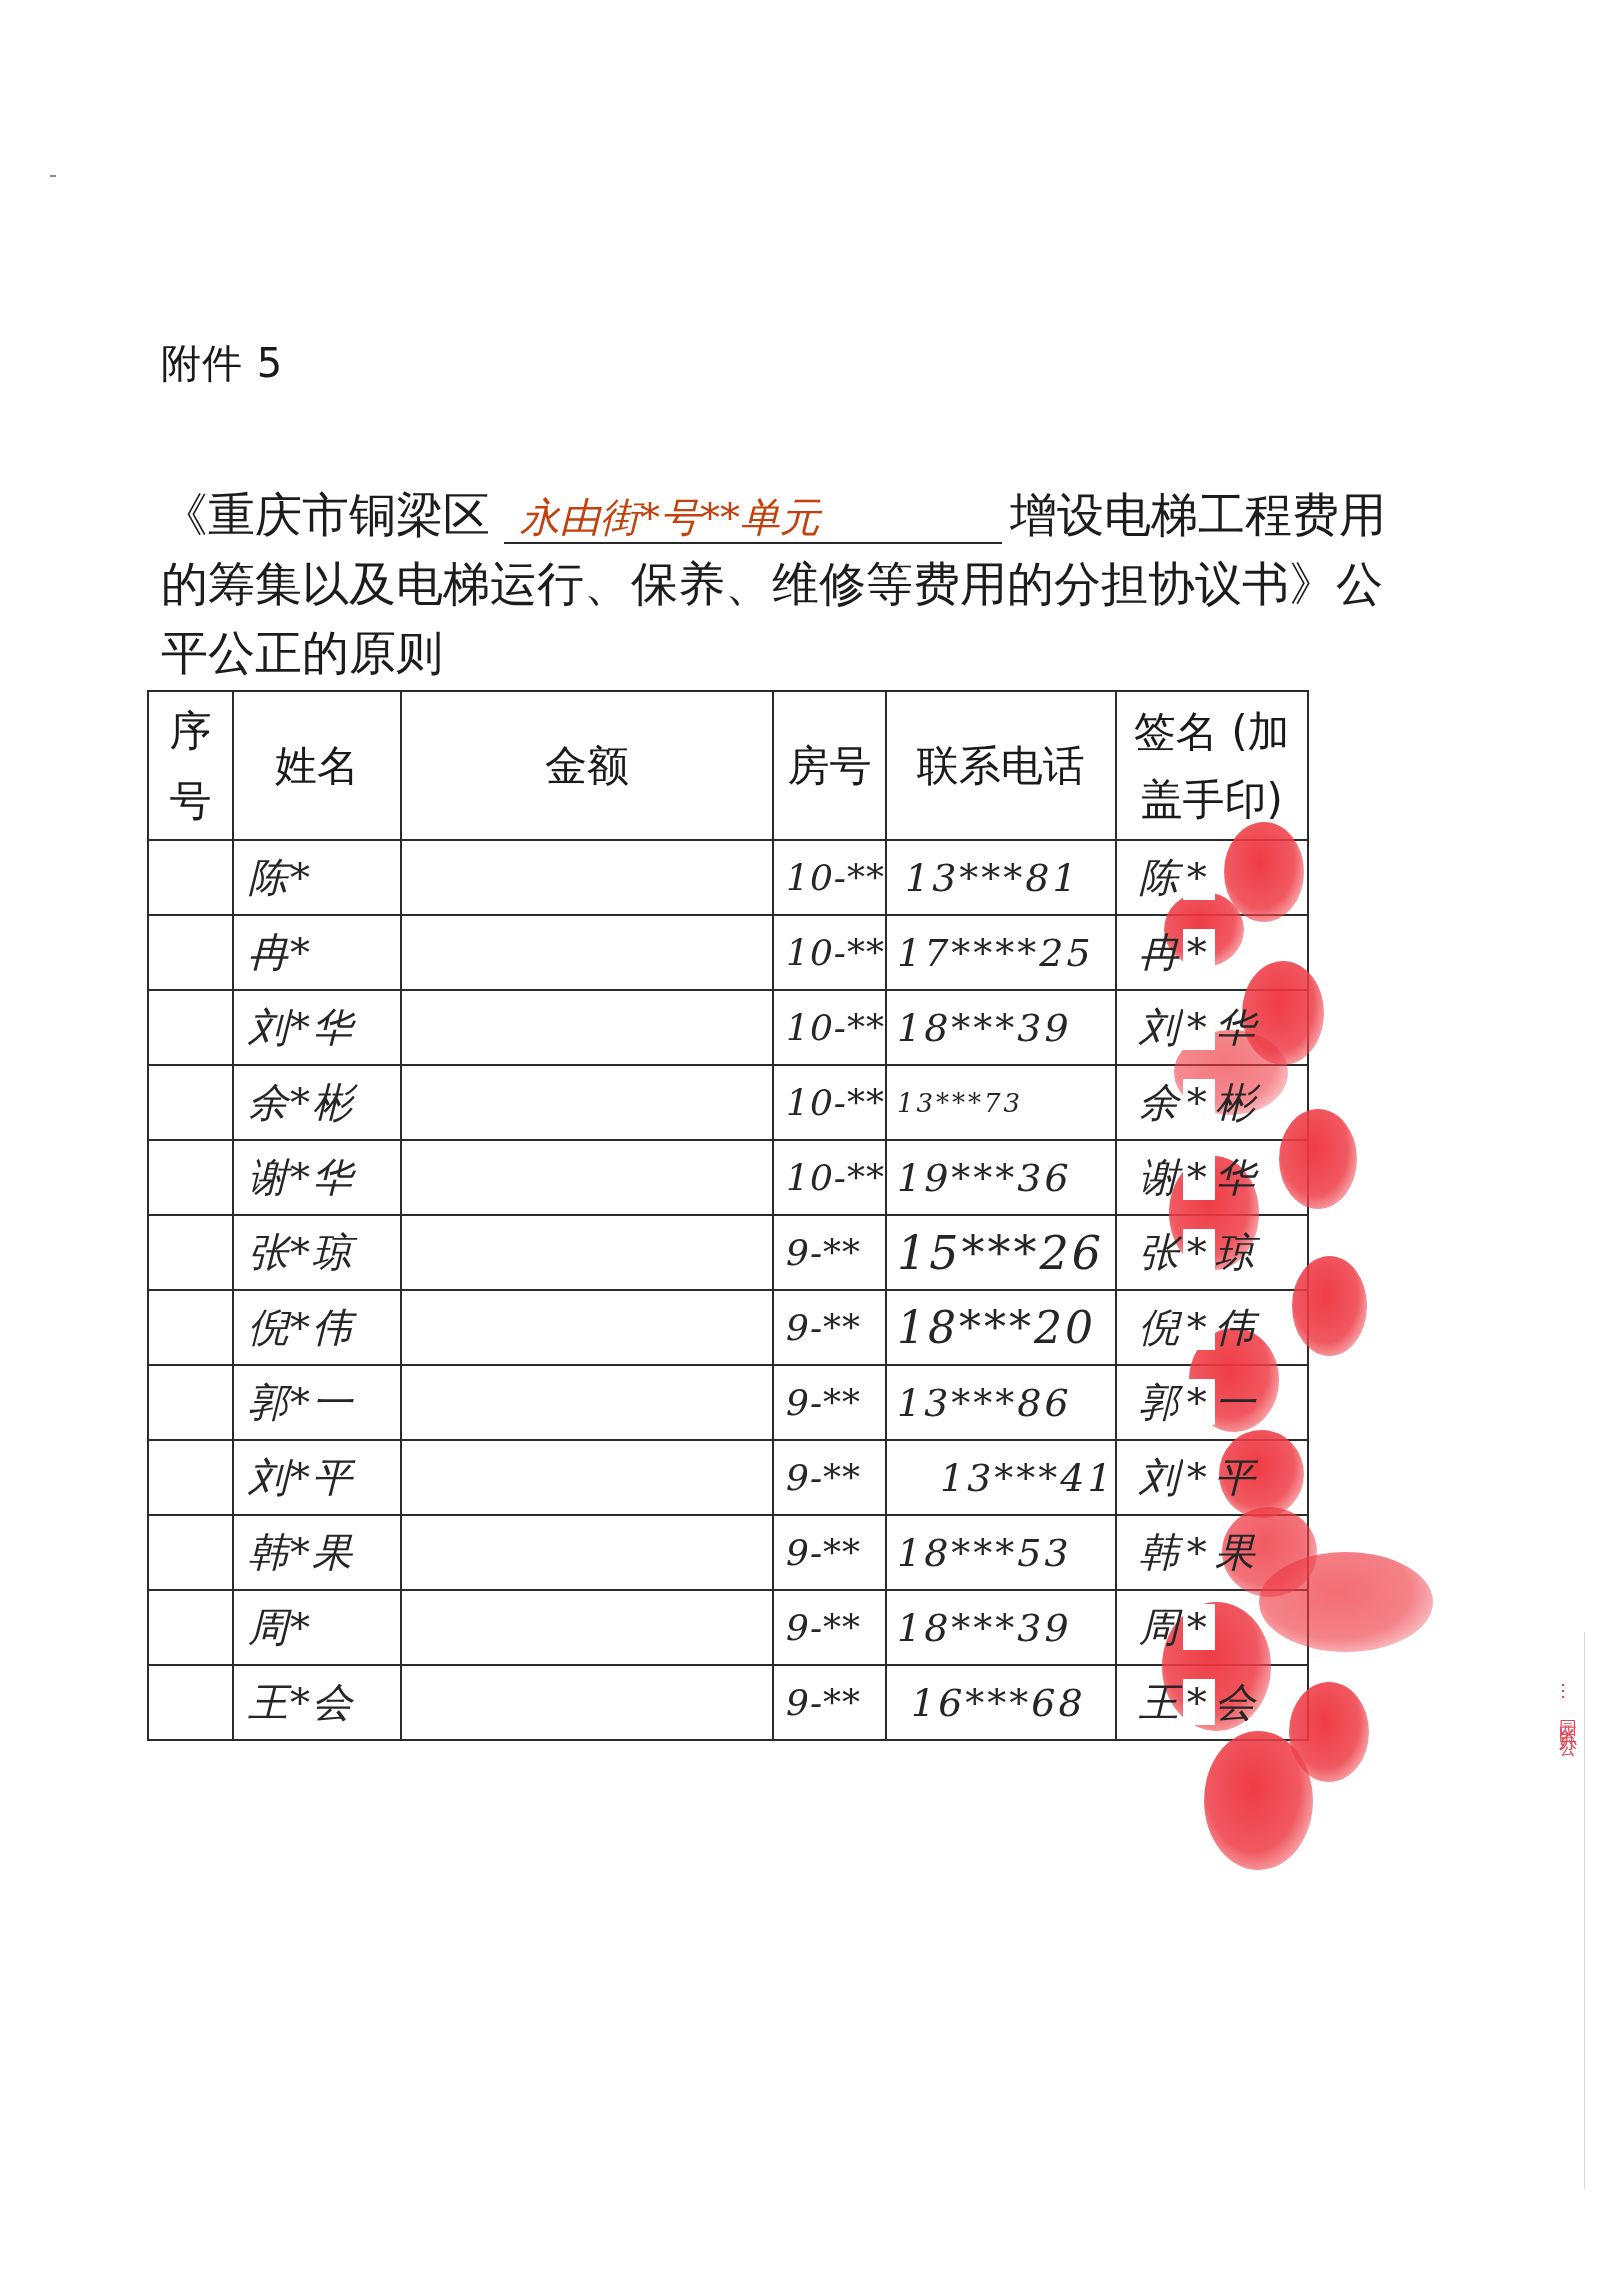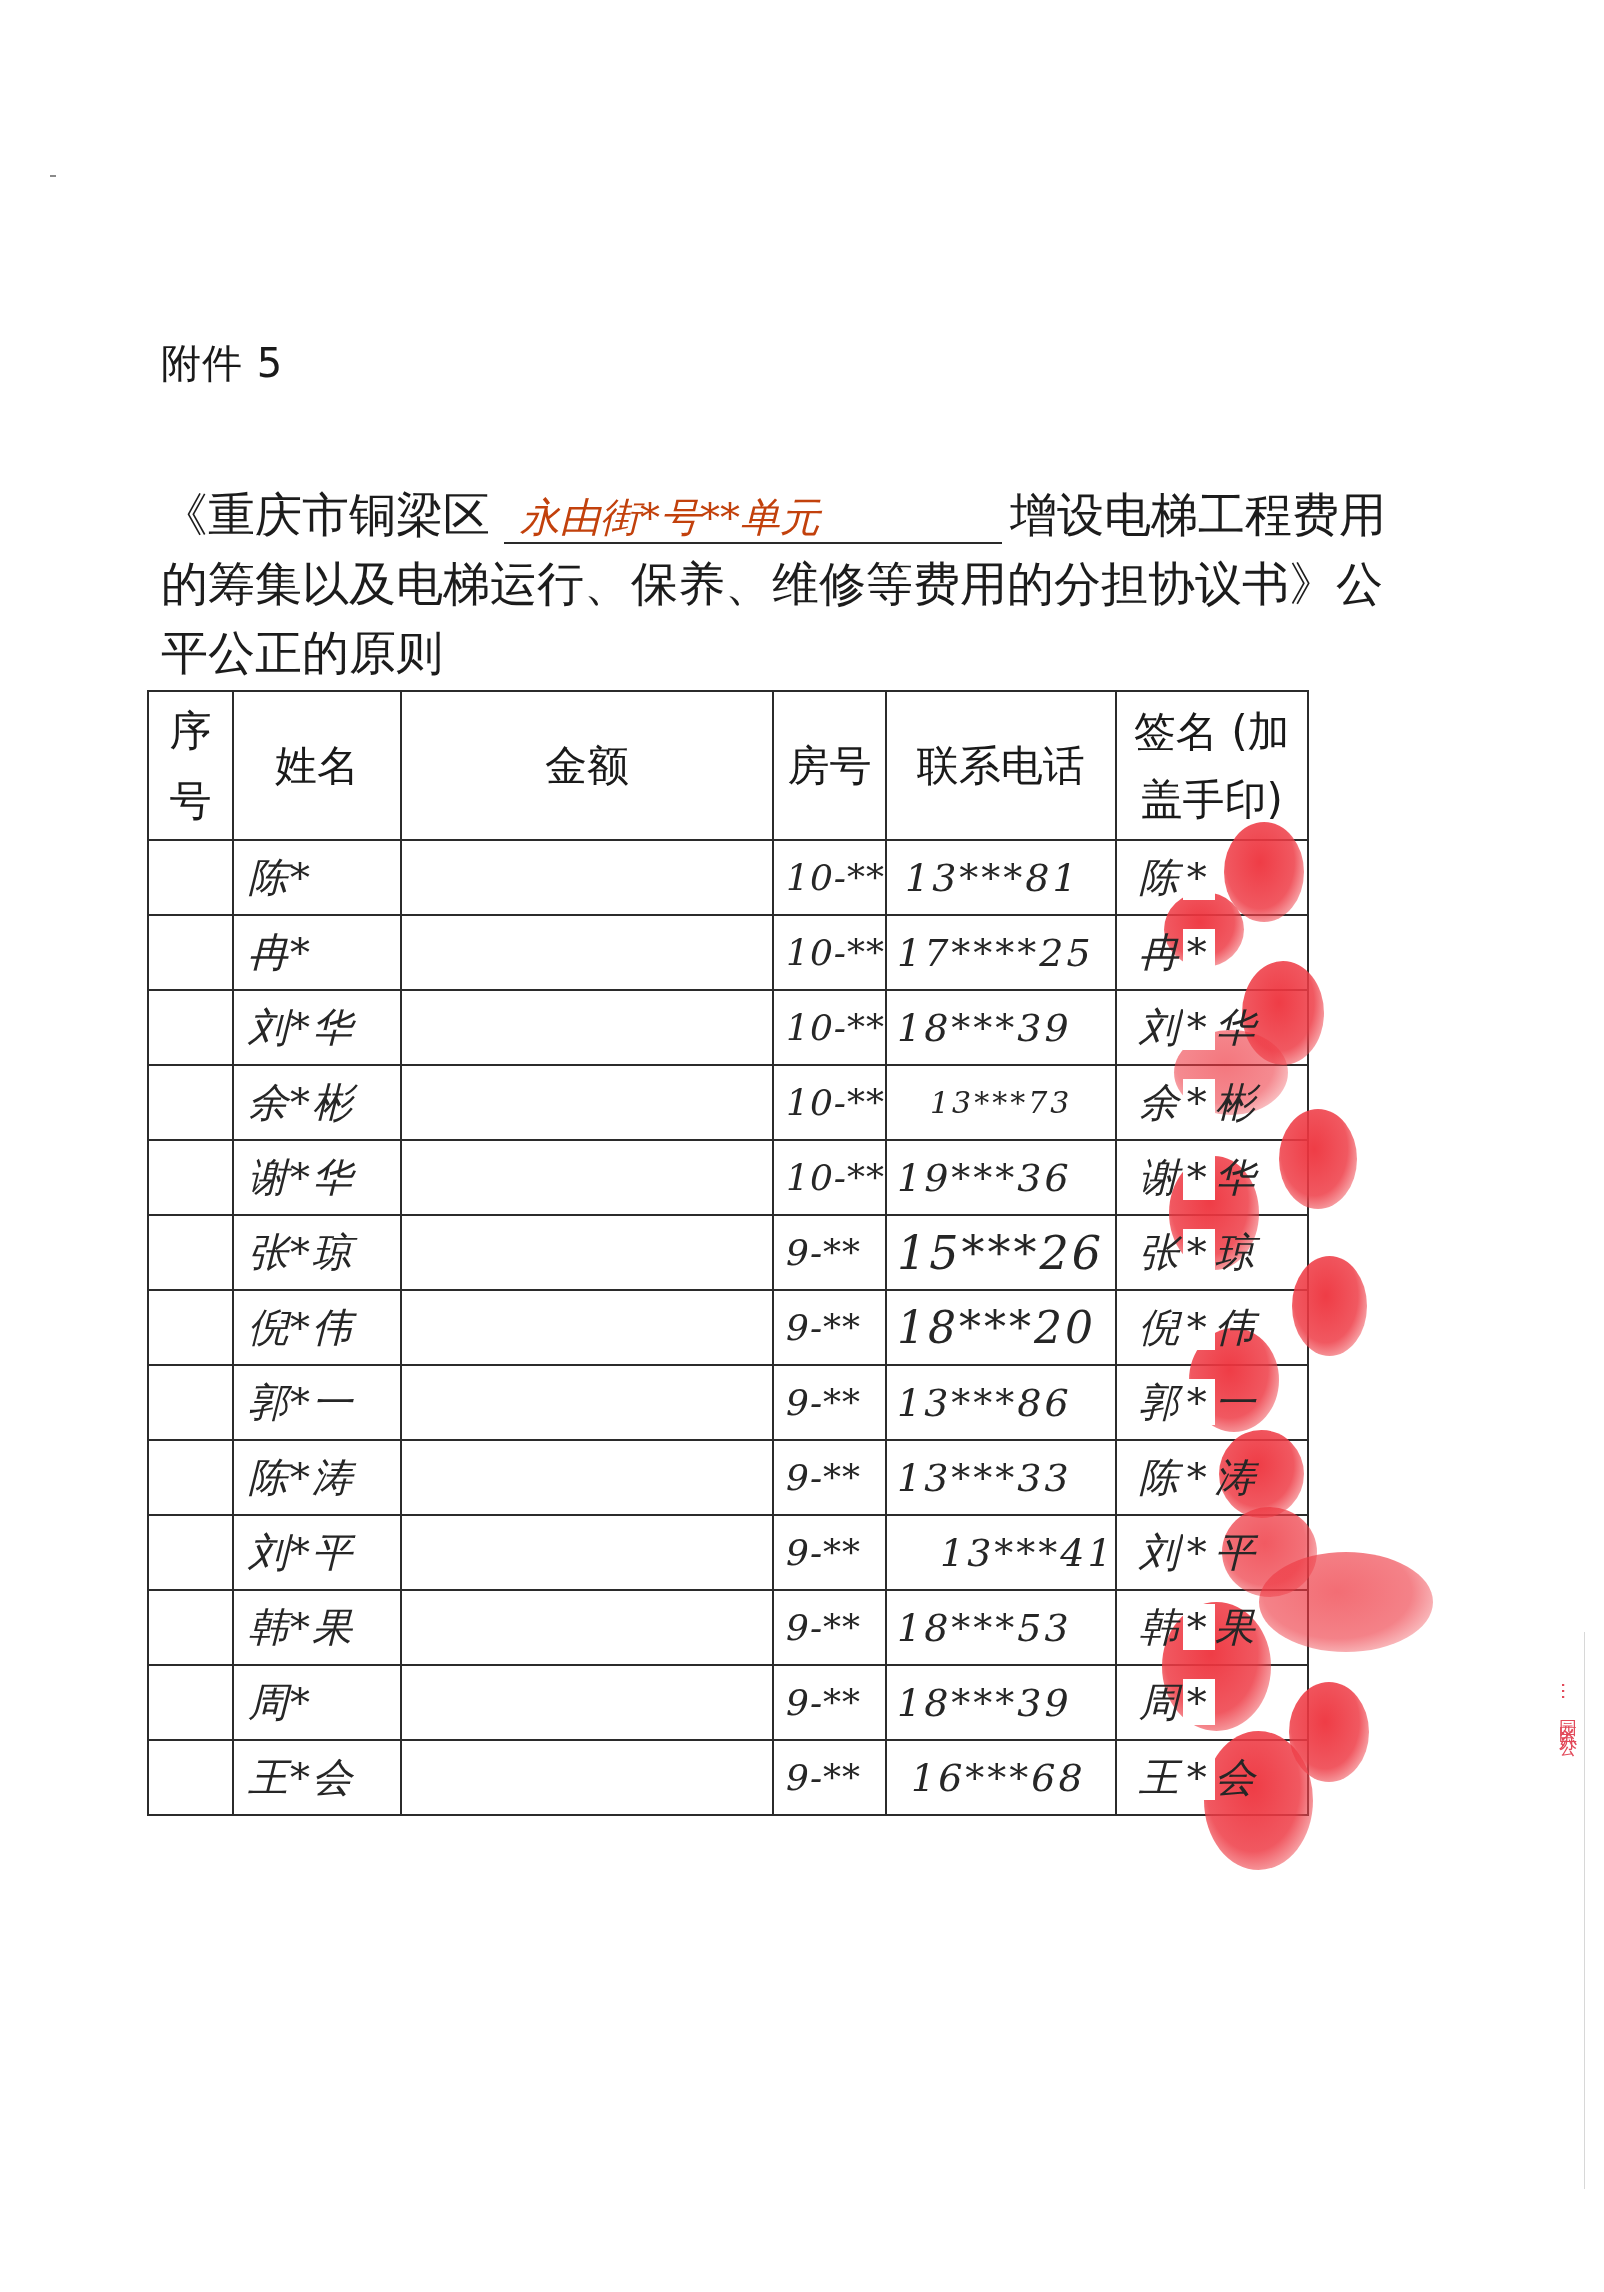--- a/index.html
+++ b/index.html
@@ -120,21 +120,21 @@
     <td><span class="hw" style="padding-left:10px;font-size:38px;letter-spacing:3px;">18***39</span></td>
     <td><span class="sig-text">刘<span class="mask">*</span>华</span></td>
   </tr>
 
 
   <tr>
     <td><span class="hw"></span></td>
     <td><span class="hw">余*彬</span></td>
     <td><span class="hw"></span></td>
     <td><span class="hw" style="padding-left:12px;font-size:36px;letter-spacing:1px;">10-**</span></td>
-    <td><span class="hw" style="padding-left:21px;font-size:30px;letter-spacing:3px;margin-left:22px;">13***73</span></td>
+    <td><span class="hw" style="padding-left:10px;font-size:26px;letter-spacing:3px;">13***73</span></td>
     <td><span class="sig-text">余<span class="mask">*</span>彬</span></td>
   </tr>
 
   <tr>
     <td><span class="hw"></span></td>
     <td><span class="hw">谢*华</span></td>
     <td><span class="hw"></span></td>
     <td><span class="hw" style="padding-left:12px;font-size:36px;letter-spacing:1px;">10-**</span></td>
     <td><span class="hw" style="padding-left:10px;font-size:38px;letter-spacing:3px;">19***36</span></td>
     <td><span class="sig-text">谢<span class="mask">*</span>华</span></td>
@@ -160,28 +160,20 @@
 
   <tr>
     <td><span class="hw"></span></td>
     <td><span class="hw">郭*一</span></td>
     <td><span class="hw"></span></td>
     <td><span class="hw" style="padding-left:12px;font-size:36px;letter-spacing:1px;">9-**</span></td>
     <td><span class="hw" style="padding-left:10px;font-size:38px;letter-spacing:3px;">13***86</span></td>
     <td><span class="sig-text">郭<span class="mask">*</span>一</span></td>
   </tr>
 
-  <tr>
-    <td><span class="hw"></span></td>
-    <td><span class="hw">陈*涛</span></td>
-    <td><span class="hw"></span></td>
-    <td><span class="hw" style="padding-left:12px;font-size:36px;letter-spacing:1px;">9-**</span></td>
-    <td><span class="hw" style="padding-left:10px;font-size:38px;letter-spacing:3px;">13***33</span></td>
-    <td><span class="sig-text">陈<span class="mask">*</span>涛</span></td>
-  </tr>
 
   <tr>
     <td><span class="hw"></span></td>
     <td><span class="hw">刘*平</span></td>
     <td><span class="hw"></span></td>
     <td><span class="hw" style="padding-left:12px;font-size:36px;letter-spacing:1px;">9-**</span></td>
     <td><span class="hw" style="padding-left:10px;font-size:38px;letter-spacing:3px;margin-left:43px;">13***41</span></td>
     <td><span class="sig-text">刘<span class="mask">*</span>平</span></td>
   </tr>
 

